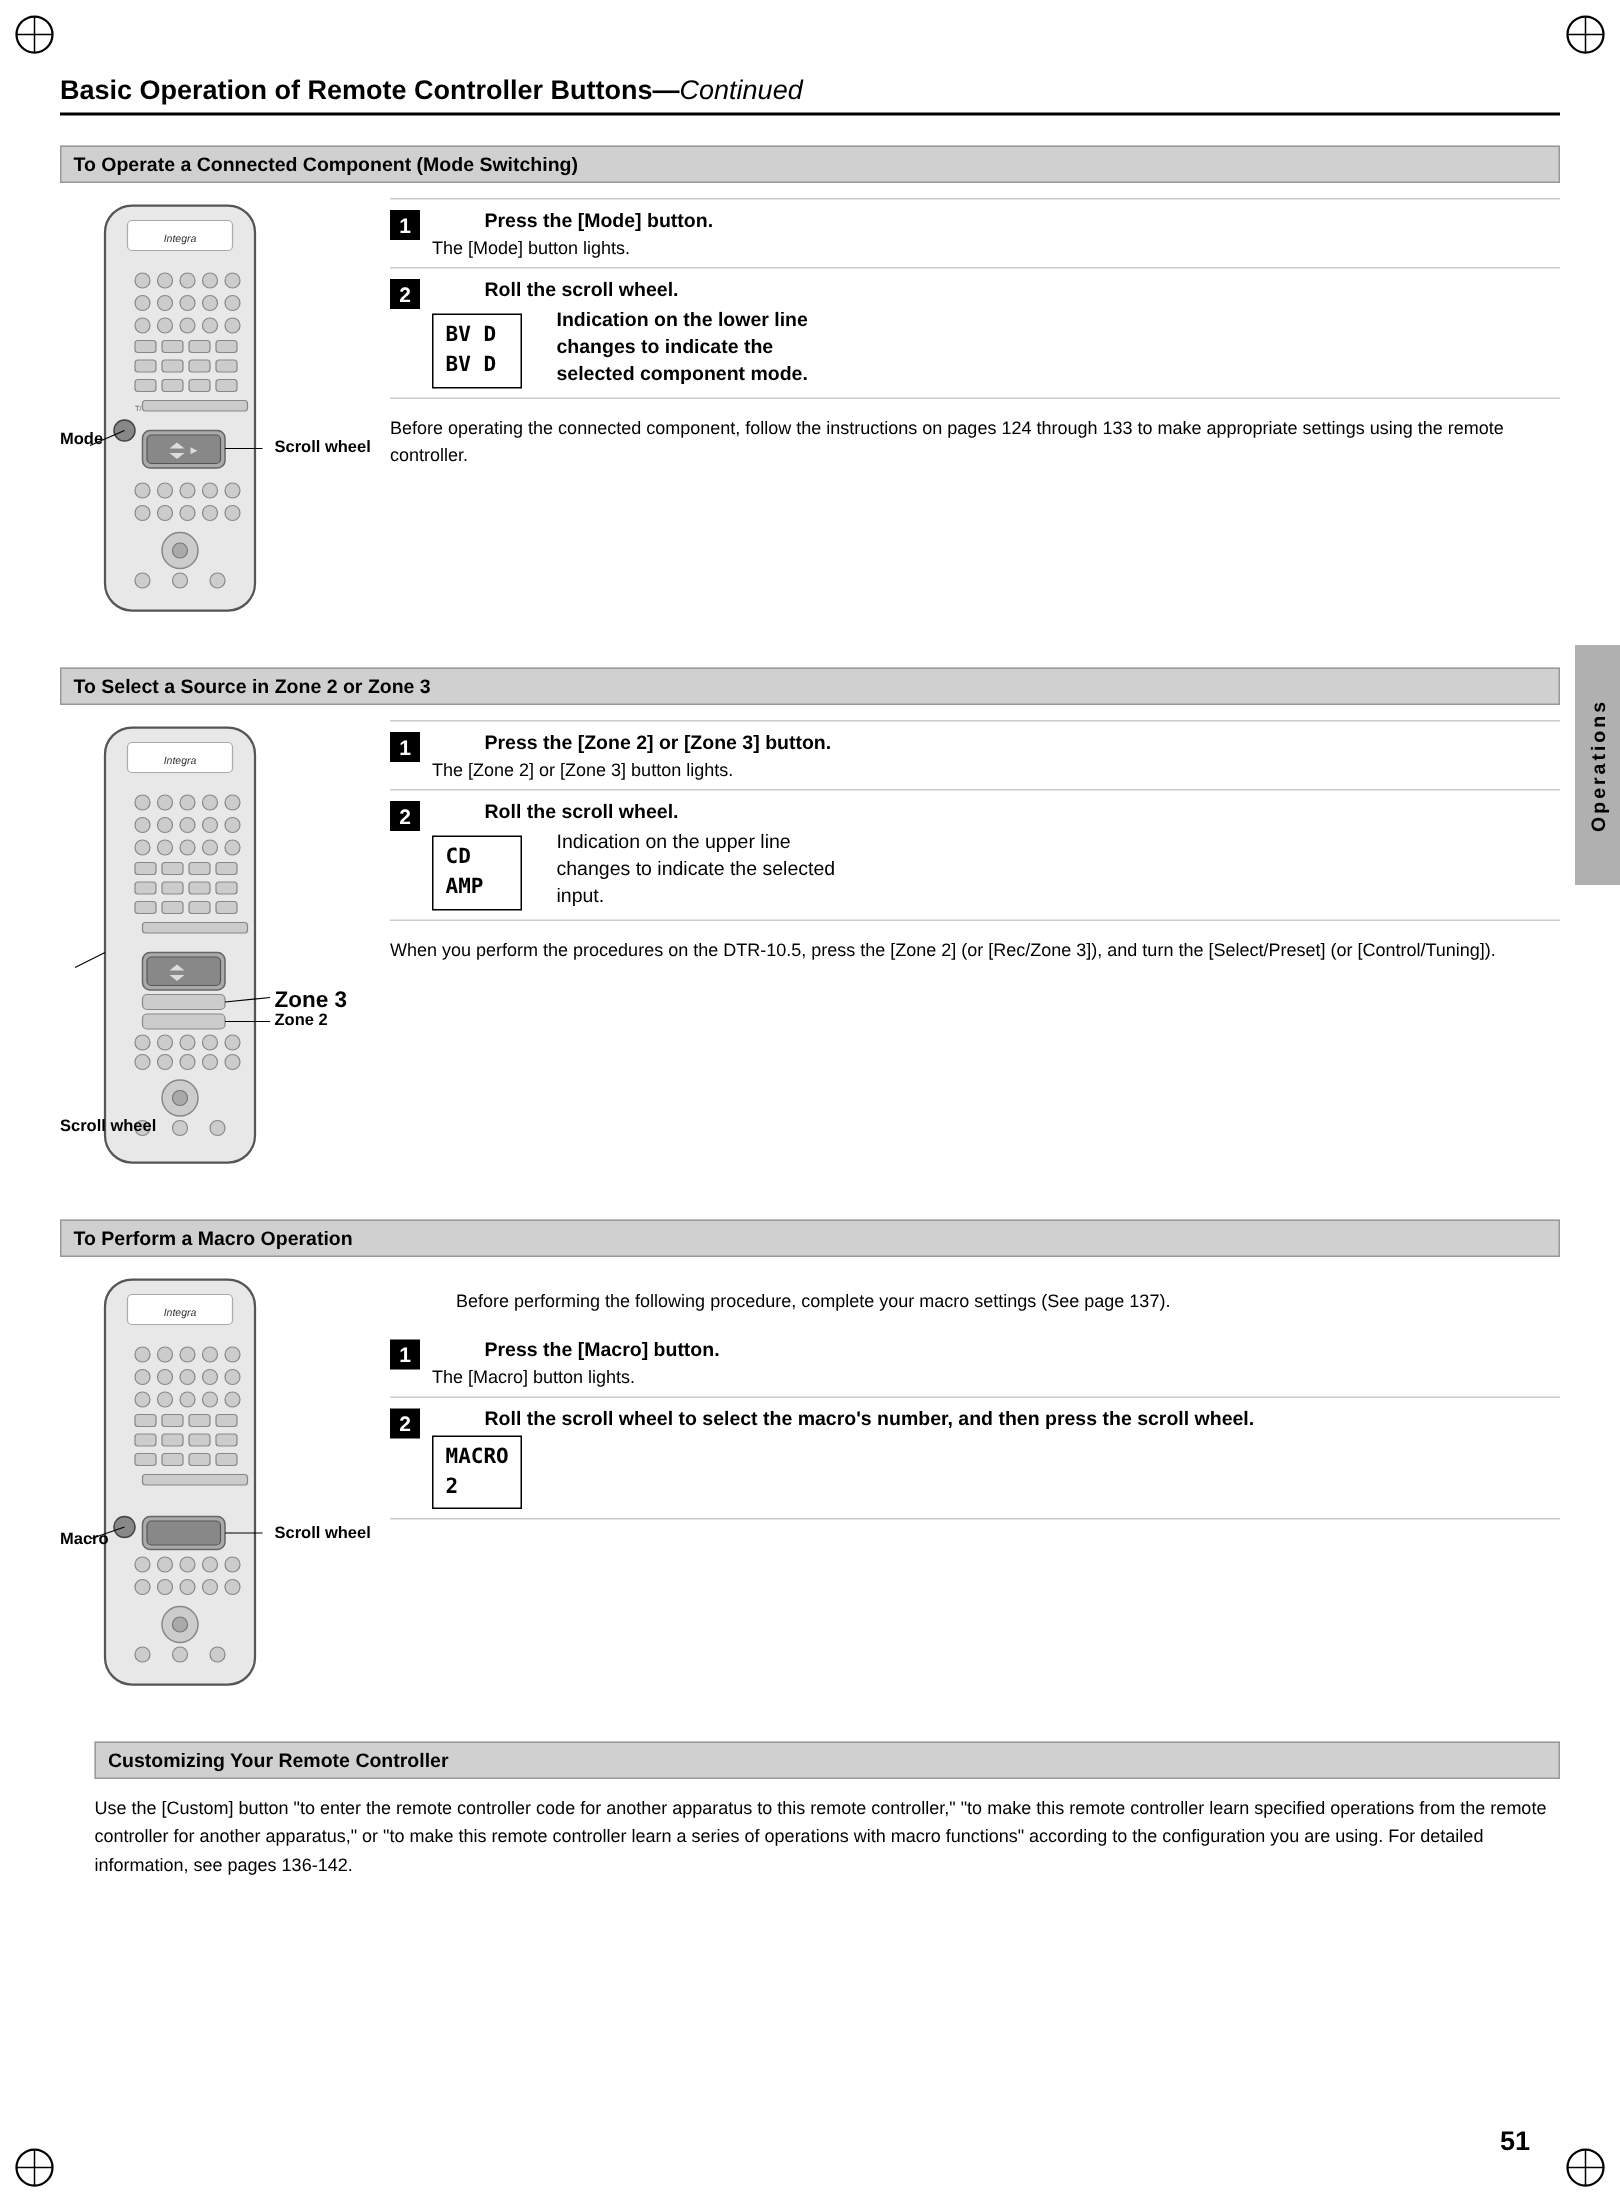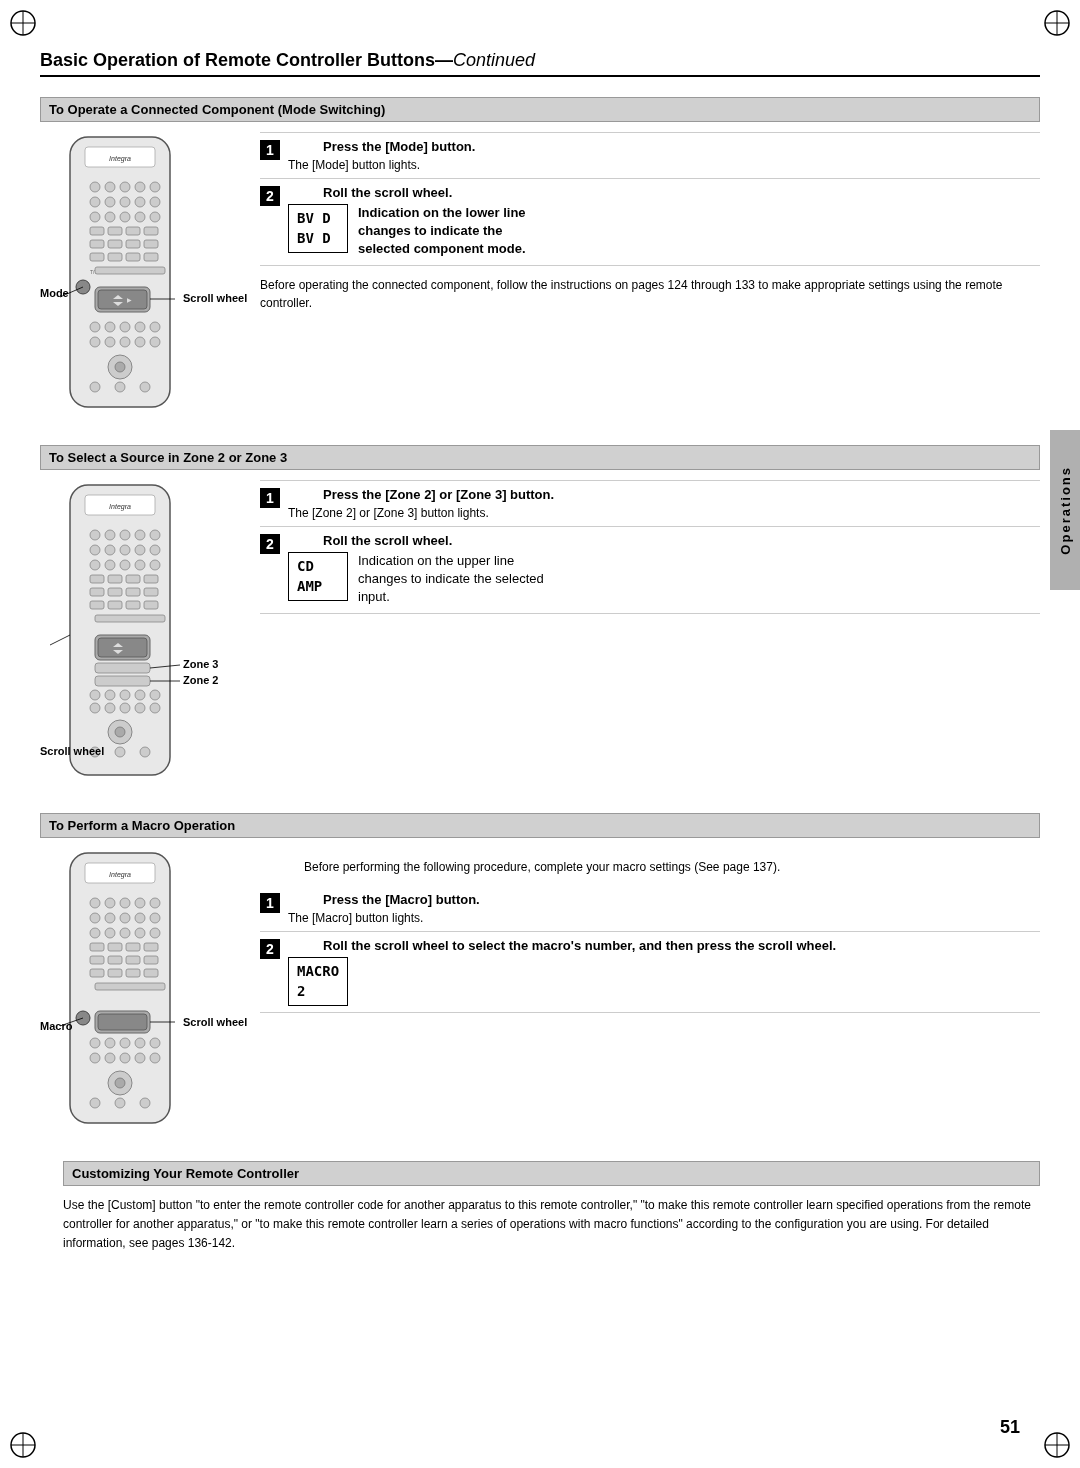--- a/index.html
+++ b/index.html
@@ -99,22 +99,22 @@
       margin-bottom: 4px;
       padding-left: 35px;
     }
     .step-body {
       font-size: 12px;
     }
 
     
     .display-row {
       display: flex;
-      align-items: flex-start;
-      gap: 10px;
+      align-items: flex-end;
+      gap: 23px;
       margin-top: 4px;
     }
     .lcd-display {
       border: 1px solid #000;
       background: #fff;
       padding: 4px 8px;
       font-family: monospace;
       font-size: 14px;
       font-weight: bold;
       min-width: 60px;
@@ -396,21 +396,21 @@
         <circle cx="80" cy="252" r="5" fill="#aaa" stroke="#777" stroke-width="0.8"></circle>
         <circle cx="55" cy="272" r="5" fill="#ccc" stroke="#888" stroke-width="0.8"></circle>
         <circle cx="80" cy="272" r="5" fill="#ccc" stroke="#888" stroke-width="0.8"></circle>
         <circle cx="105" cy="272" r="5" fill="#ccc" stroke="#888" stroke-width="0.8"></circle>
 
         <line x1="30" y1="155" x2="10" y2="165" stroke="#000" stroke-width="0.8"></line>
         <line x1="110" y1="188" x2="140" y2="185" stroke="#000" stroke-width="0.8"></line>
         <line x1="110" y1="201" x2="140" y2="201" stroke="#000" stroke-width="0.8"></line>
       </svg>
       <div style="position:absolute; left:0; top:265px; font-size:11px; font-weight:bold;">Scroll wheel</div>
-      <div style="position:absolute; left:143px; top:178px; font-size:11px; font-weight:bold;">Zone 3</div>
+      <div style="position:absolute; left:143px; top:178px; font-size:15px; font-weight:bold;">Zone 3</div>
       <div style="position:absolute; left:143px; top:194px; font-size:11px; font-weight:bold;">Zone 2</div>
     </div>
 
     <div class="steps-area">
       <div class="step-row">
         <div class="step-num">1</div>
         <div class="step-content">
           <div class="step-title">Press the [Zone 2] or [Zone 3] button.</div>
           <div class="step-body">The [Zone 2] or [Zone 3] button lights.</div>
         </div>
@@ -421,20 +421,21 @@
           <div class="step-title">Roll the scroll wheel.</div>
           <div class="display-row">
             <div class="lcd-display">
               <div>CD</div>
               <div>AMP</div>
             </div>
             <div class="display-caption">Indication on the upper line changes to indicate the selected input.</div>
           </div>
         </div>
       </div>
+      <div class="section-note">When you perform the procedures on the DTR-10.5, press the [Zone 2] (or [Rec/Zone 3]), and turn the [Select/Preset] (or [Control/Tuning]).</div>
     </div>
   </div>
 </div>
 
 <div class="section">
   <div class="section-box">To Perform a Macro Operation</div>
   <div class="section-content">
 
     <div class="remote-container">
       <svg width="160" height="290" viewBox="0 0 160 290">

